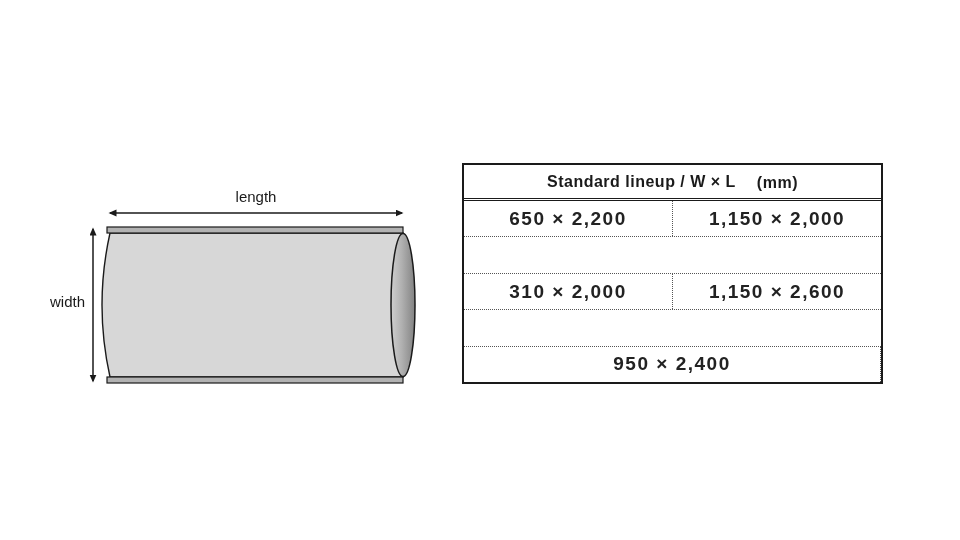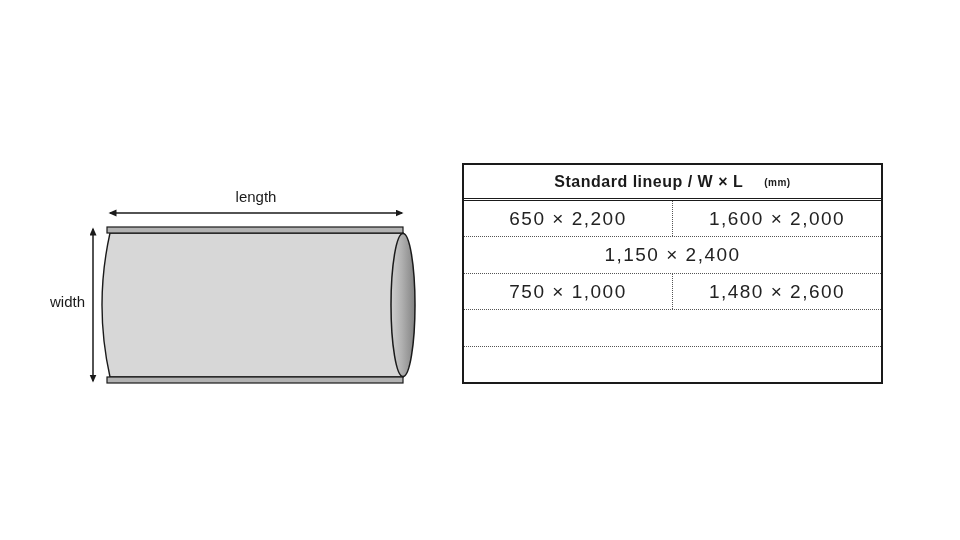--- a/index.html
+++ b/index.html
@@ -51,28 +51,29 @@
     display: flex;
     align-items: center;
     justify-content: center;
     gap: 21px;
     font-weight: bold;
     font-size: 16px;
     color: #1a1a1a;
     letter-spacing: 0.5px;
   }
   .spec-header .unit {
-    font-size: 10px;
+    font-size: 16px;
     font-weight: bold;
     padding-top: 2px;
   }
   .spec-body {
     flex: 1;
     display: flex;
     flex-direction: column;
+    font-weight: bold;
   }
   .spec-row {
     flex: 1;
     display: flex;
     border-bottom: 1px dotted #555;
   }
   .spec-row:last-child {
     border-bottom: none;
   }
   .cell {
@@ -122,29 +123,29 @@
   </svg>
 
   <div class="spec-table">
     <div class="spec-header">
       <span>Standard lineup / W × L</span>
       <span class="unit">(mm)</span>
     </div>
     <div class="spec-body">
       <div class="spec-row">
         <div class="cell left">650 × 2,200</div>
-        <div class="cell right">1,600 × 2,000</div>
-      </div>
-      <div class="spec-row">
-        <div class="cell right">1,150 × 2,400</div>
-      </div>
-      <div class="spec-row">
-        <div class="cell left">750 × 1,000</div>
-        <div class="cell right">1,480 × 2,600</div>
+        <div class="cell right">1,150 × 2,000</div>
       </div>
       <div class="spec-row">
       </div>
       <div class="spec-row">
+        <div class="cell left">310 × 2,000</div>
+        <div class="cell right">1,150 × 2,600</div>
+      </div>
+      <div class="spec-row">
+      </div>
+      <div class="spec-row">
+        <div class="cell left">950 × 2,400</div>
       </div>
     </div>
   </div>
 
 </div>
 
 </body></html>

